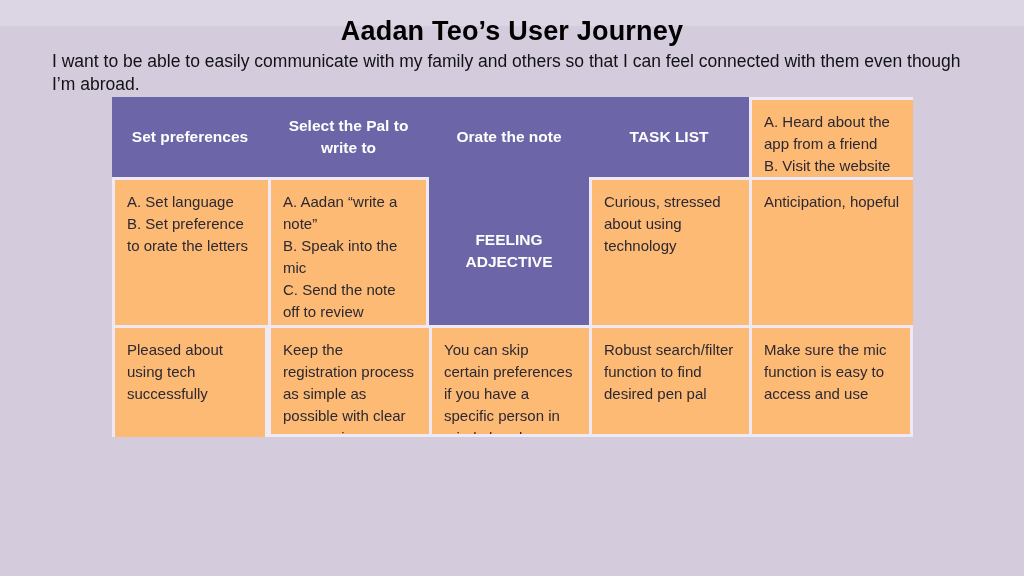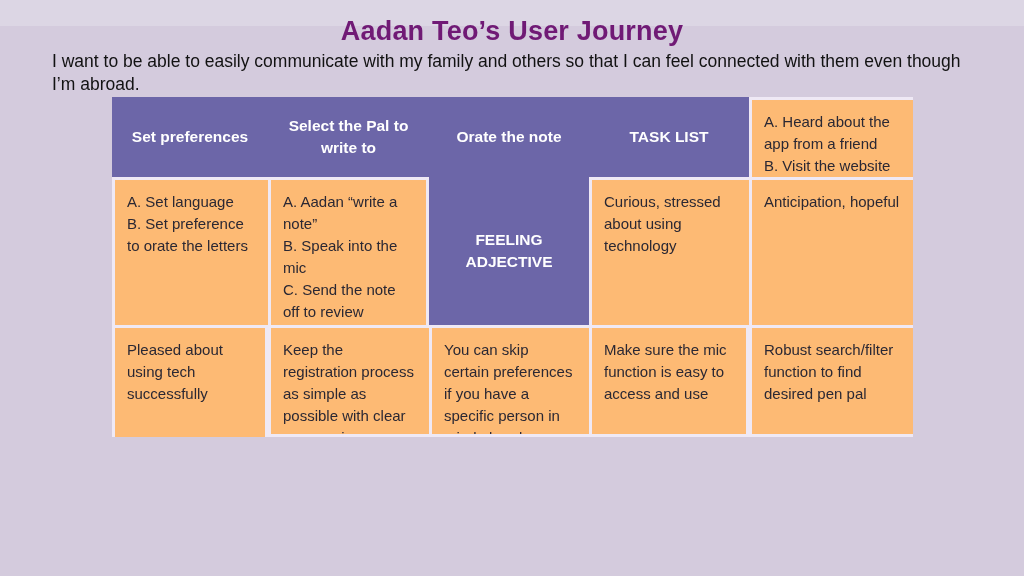--- a/index.html
+++ b/index.html
@@ -10,21 +10,21 @@
     position: relative;
     color: #161616;
   }
   .top-strip {
     position: absolute; top: 0; left: 0; width: 1024px; height: 26px;
     background: #dcd6e4;
   }
   .slide-title {
     position: absolute; top: 16px; left: 0; width: 1024px;
     text-align: center;
-    font-size: 27px; font-weight: 600; color: #701a75;
+    font-size: 27px; font-weight: 600; color: #000000;
     letter-spacing: 0.2px;
   }
   .slide-subtitle {
     position: absolute; top: 50px; left: 52px; width: 920px;
     text-align: left;
     font-size: 17.5px; line-height: 1.32; color: #121212;
   }
   .journey-table {
     position: absolute; left: 112px; top: 97px;
     width: 801px; height: 468px;
@@ -76,15 +76,15 @@
 B. Speak into the mic
 C. Send the note off to review</div>
 
   <div class="purple-cell">FEELING ADJECTIVE</div>
   <div class="body-cell">Curious, stressed about using technology</div>
   <div class="body-cell">Anticipation, hopeful</div>
   <div class="body-cell last-col">Pleased about using tech successfully</div>
 
   <div class="body-cell bottom-row">Keep the registration process as simple as possible with clear progression indicators</div>
   <div class="body-cell bottom-row">You can skip certain preferences if you have a specific person in mind already</div>
+  <div class="body-cell bottom-row">Robust search/filter function to find desired pen pal</div>
   <div class="body-cell bottom-row last-col">Make sure the mic function is easy to access and use</div>
-  <div class="body-cell bottom-row">Robust search/filter function to find desired pen pal</div>
 </div>
 
 </body></html>

